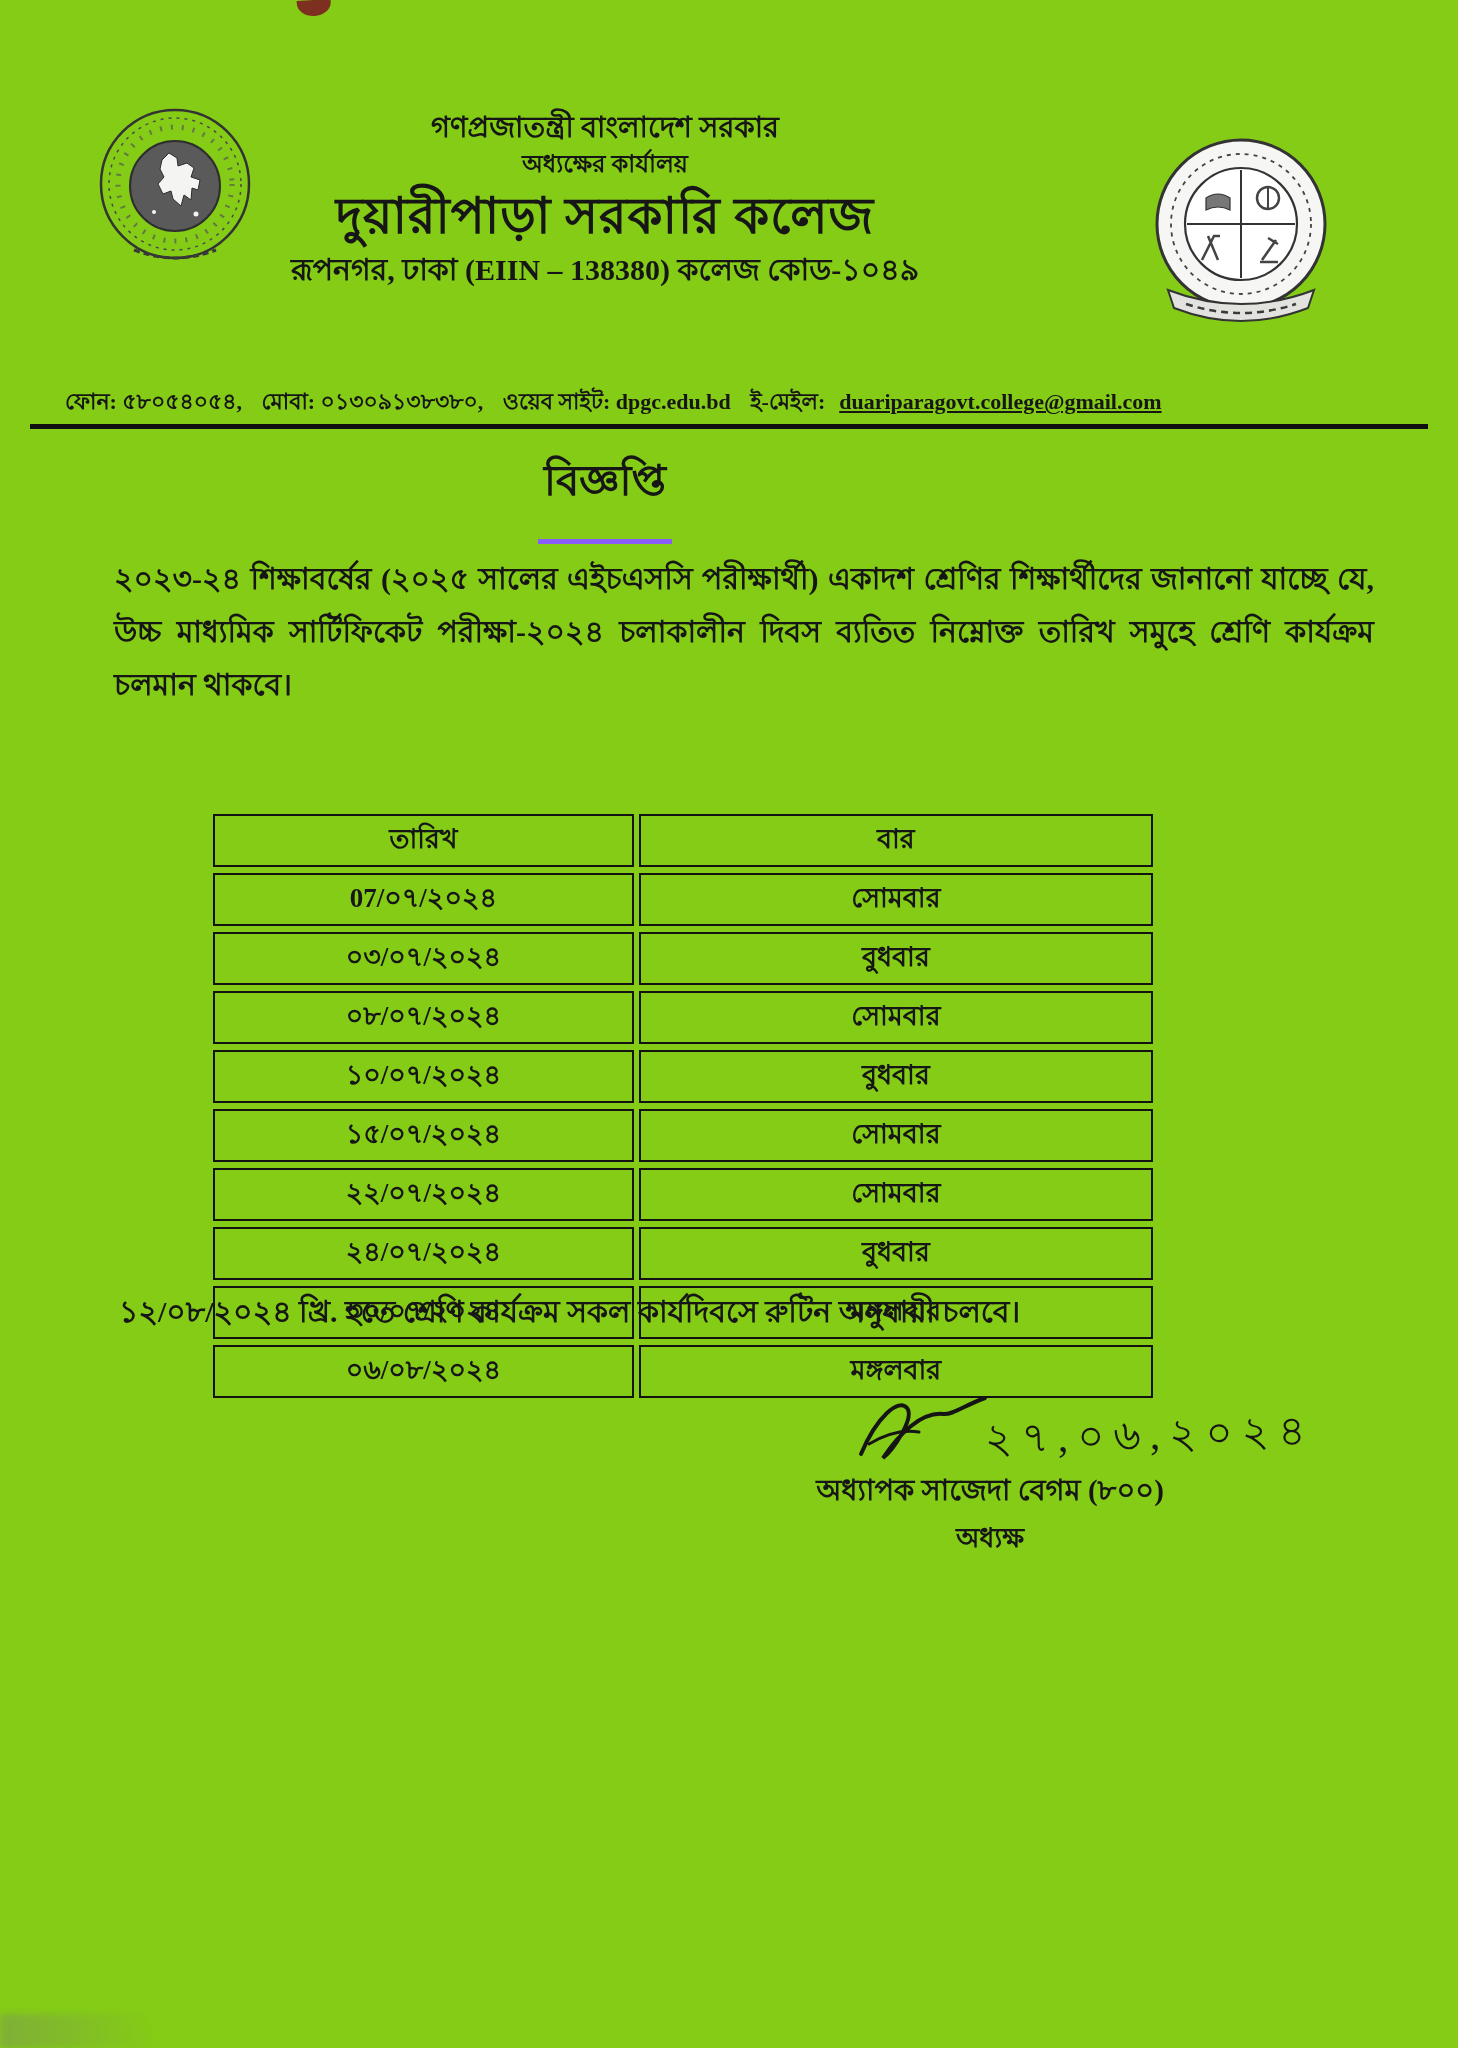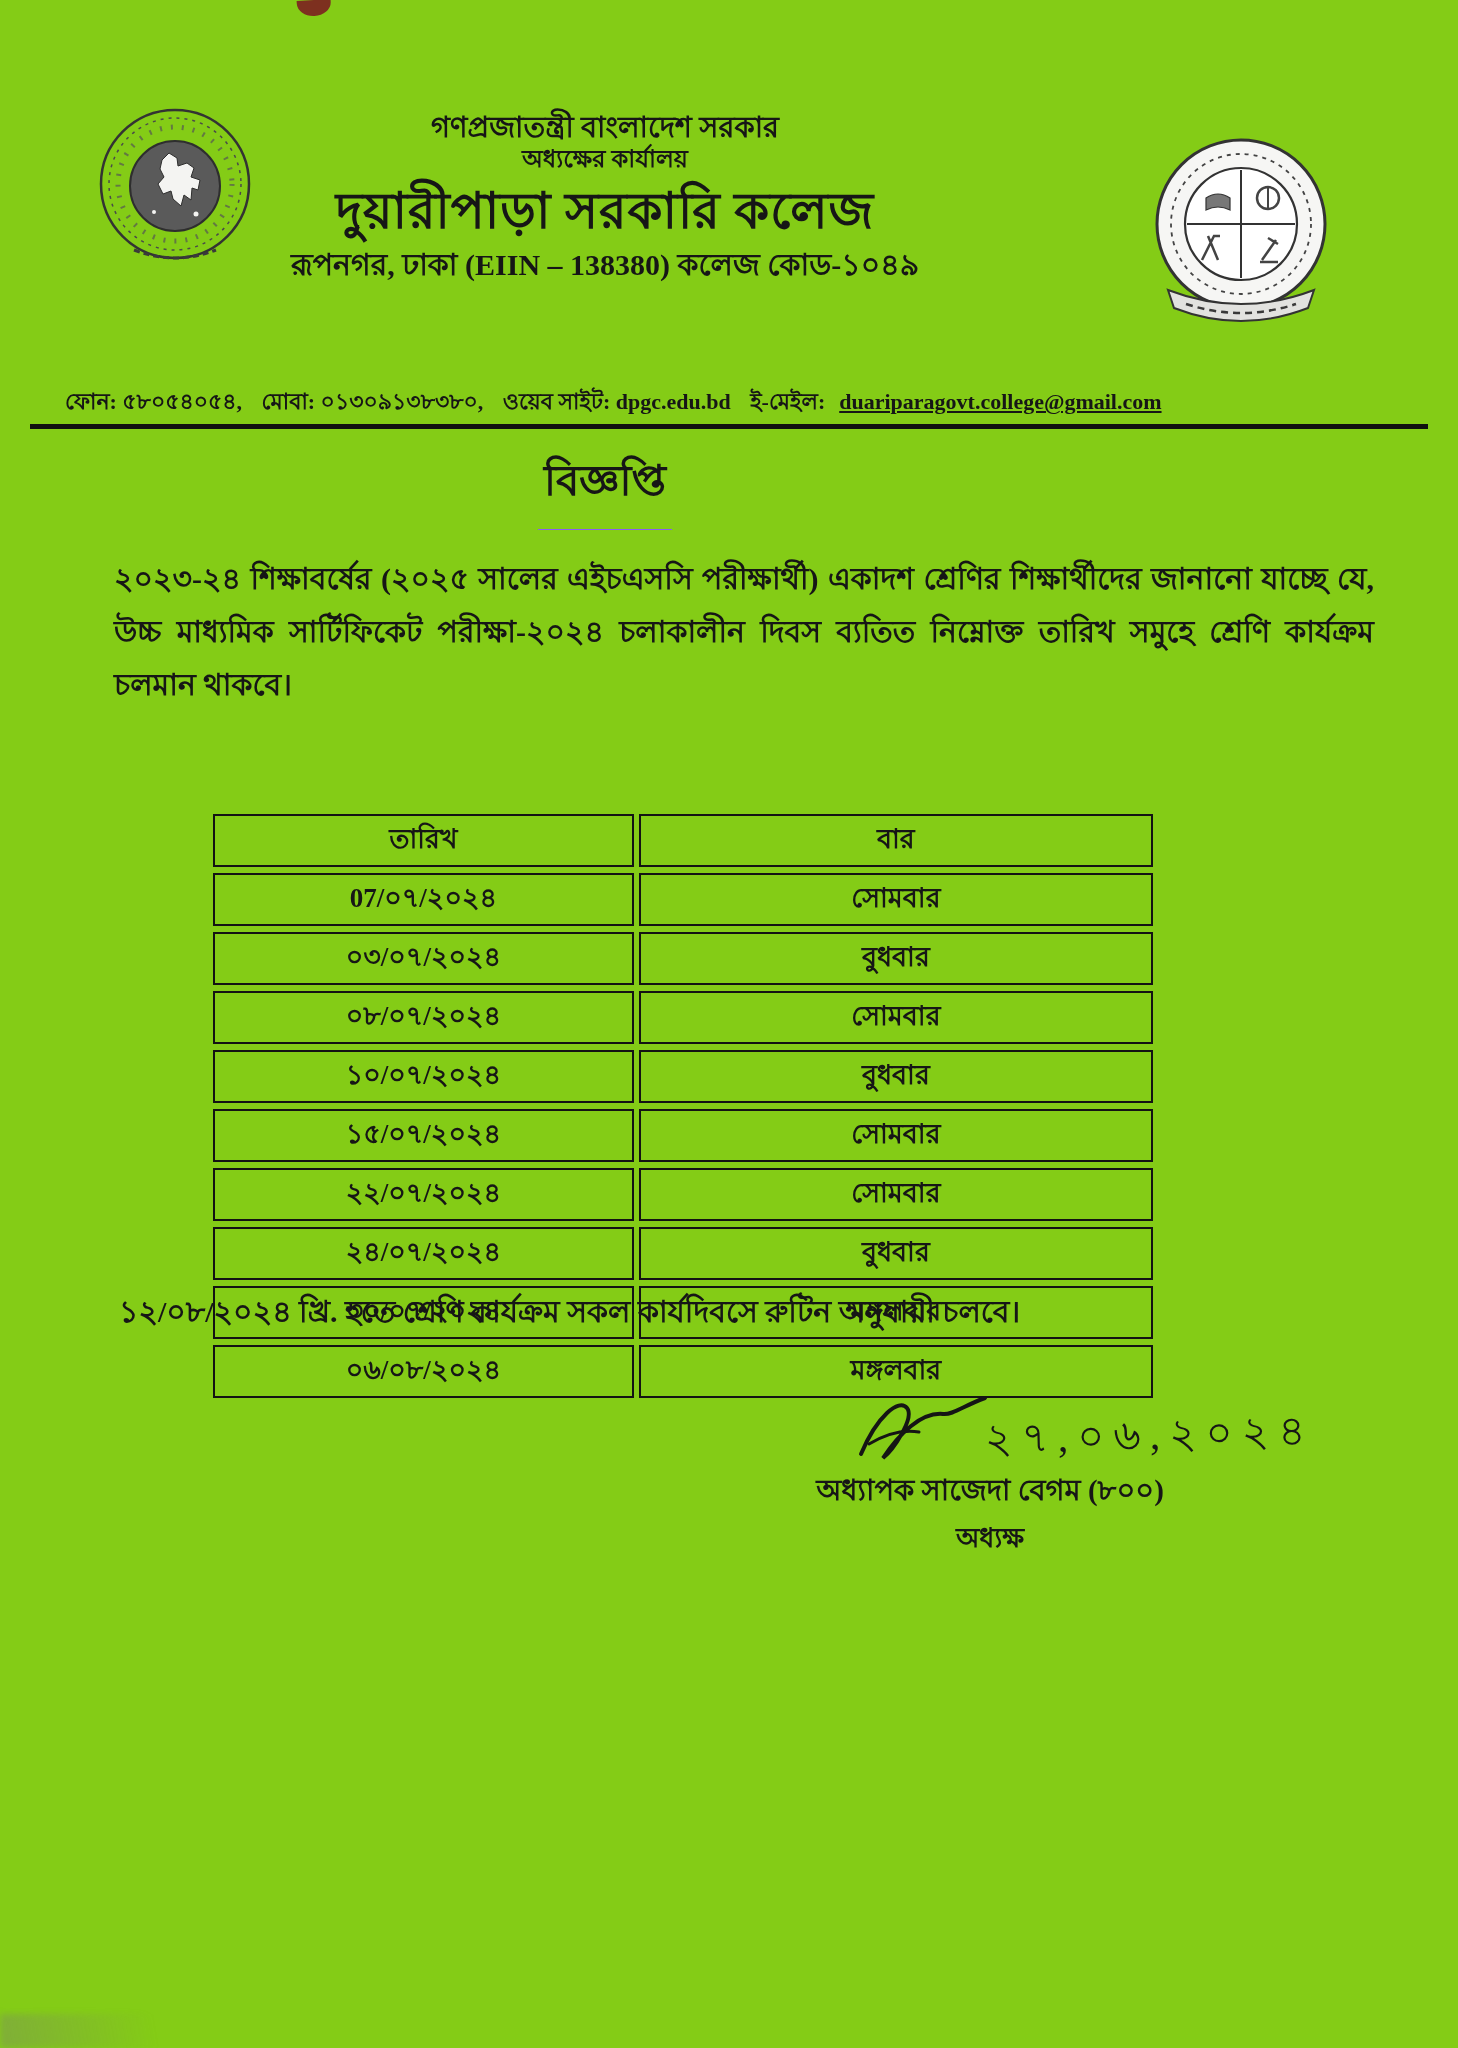--- a/index.html
+++ b/index.html
@@ -22,37 +22,37 @@
     background:linear-gradient(80deg,rgba(120,120,120,.35),rgba(255,255,255,0) 70%);
     filter:blur(3px);
   }
   
   .seal-left{position:absolute;left:96px;top:104px;}
   .seal-right{position:absolute;left:1146px;top:132px;}
   .head-block{
     position:absolute;left:250px;top:110px;width:710px;text-align:center;
   }
   .govt-line{font-size:29px;font-weight:700;line-height:34px;}
-  .office-line{font-size:24px;font-weight:700;line-height:30px;}
+  .office-line{font-size:24px;font-weight:700;line-height:30px;margin-top:5px;}
   .college-name{font-size:50px;font-weight:700;line-height:58px;margin-top:8px;letter-spacing:1px;}
   .address-line{font-size:30px;font-weight:700;line-height:38px;margin-top:6px;}
   .contact-line{
     position:absolute;left:58px;top:384px;width:995px;text-align:center;
     font-size:22px;font-weight:700;white-space:nowrap;
   }
   .contact-line span{margin:0 7px;}
   .email-link{text-decoration:underline;text-align:right;}
   .head-rule{
     position:absolute;left:30px;top:424px;width:1398px;height:5px;background:#101010;
   }
   
   .title-wrap{position:absolute;left:250px;top:448px;width:710px;text-align:center;}
   .notice-title{
     display:inline-block;font-size:42px;font-weight:700;
-    border-bottom:1px solid #8b5cf6;padding:0 6px 10px 6px;
+    border-bottom:5px solid #8b5cf6;padding:0 6px 20px 6px;
   }
   
   .notice-body{
     position:absolute;left:103px;top:552px;width:1260px;
     font-size:30px;font-weight:600;line-height:53px;
     text-align:justify;text-align-last:left;margin-left:11px;
   }
   
   .sched-table{
     position:absolute;left:208px;top:808px;width:950px;

